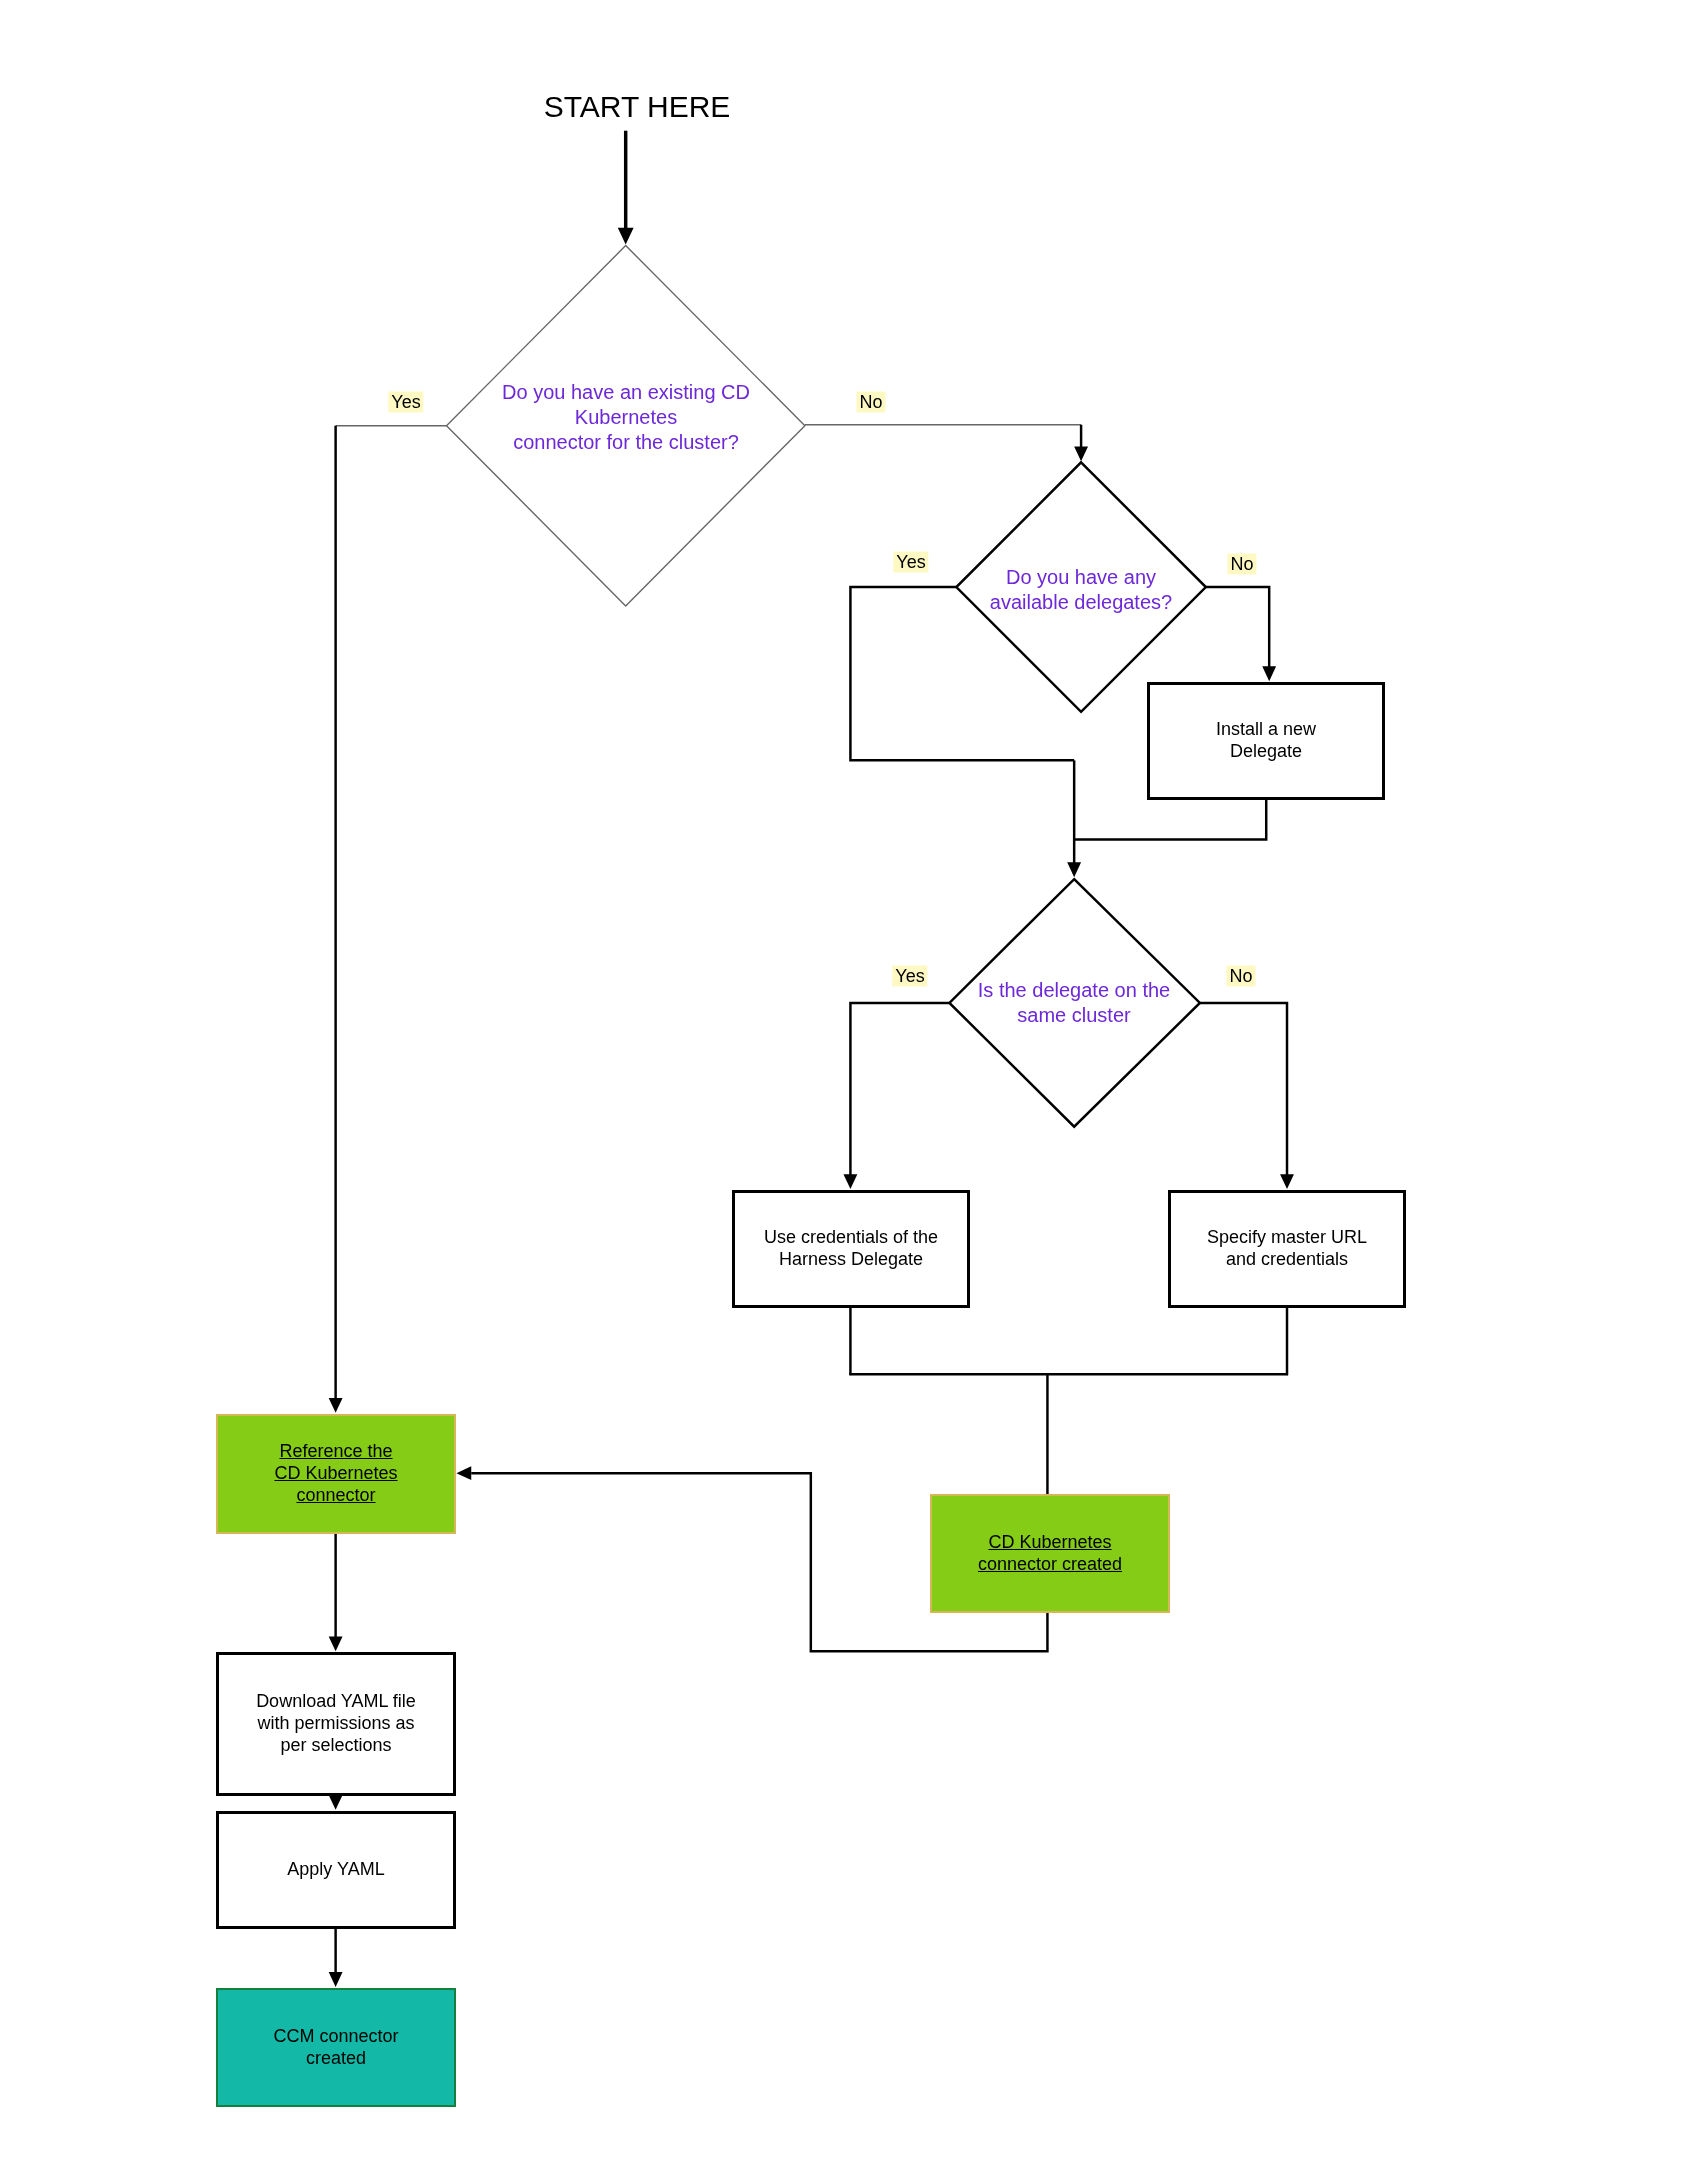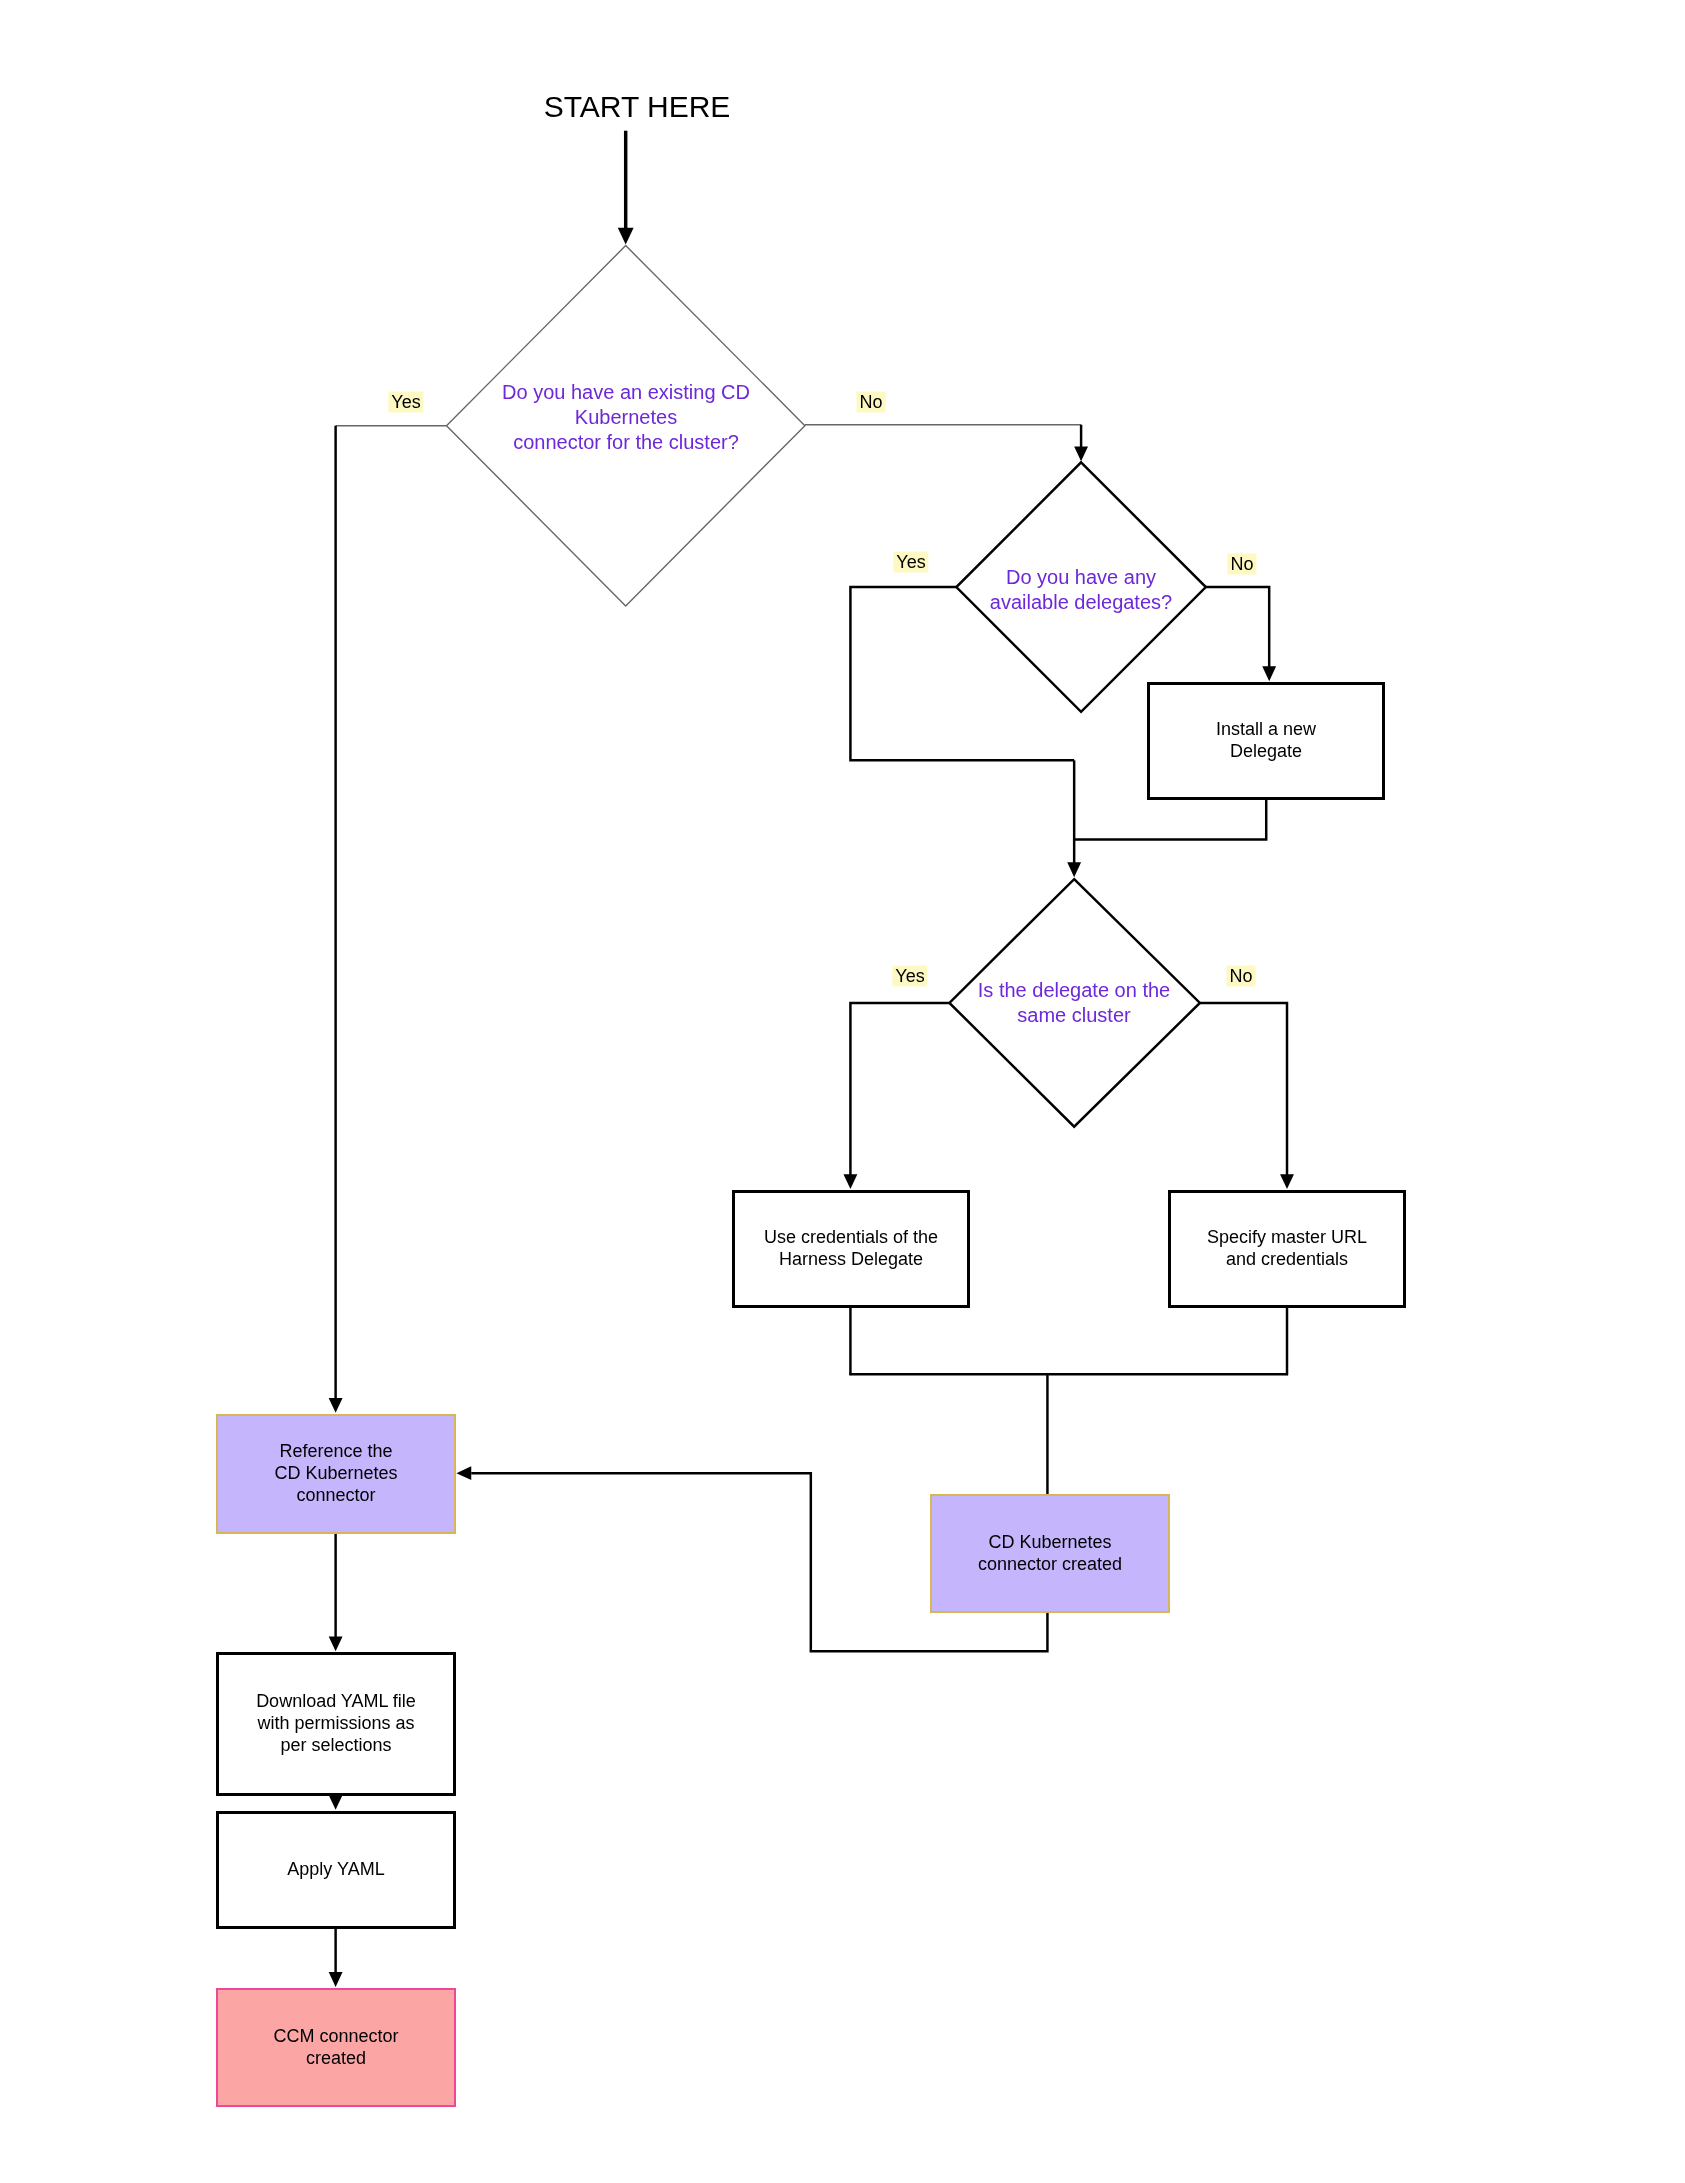--- a/index.html
+++ b/index.html
@@ -5,22 +5,22 @@
   html,body{margin:0;padding:0;background:#ffffff;}
   body{font-family:"Liberation Sans", sans-serif;}
   #canvas{position:relative;width:1685px;height:2184px;background:#ffffff;overflow:hidden;}
   #edges{position:absolute;left:0;top:0;z-index:1;}
   .node{
     position:absolute;z-index:2;display:flex;align-items:center;justify-content:center;
     text-align:center;font-size:18px;line-height:1.22;color:#000;white-space:pre-line;
     box-sizing:border-box;background:#ffffff;
   }
   .proc{border:3px solid #000000;}
-  .note{background:#c4b5fd;border:2px solid #d6b656;}
-  .success{background:#fca5a5;border:2px solid #ec4899;}
+  .note{background:#84cc16;border:2px solid #d6b656;text-decoration:underline;}
+  .success{background:#14b8a6;border:2px solid #15803d;}
   .dlabel{
     position:absolute;z-index:3;transform:translate(-50%,-50%);
     text-align:center;font-size:20px;line-height:1.25;color:#6d28d9;white-space:pre-line;
     background:transparent;
   }
   .elabel{
     position:absolute;z-index:3;transform:translate(-50%,-50%);
     font-size:18px;color:#000;background:#fef9c3;padding:0 3px;
   }
   .title{

